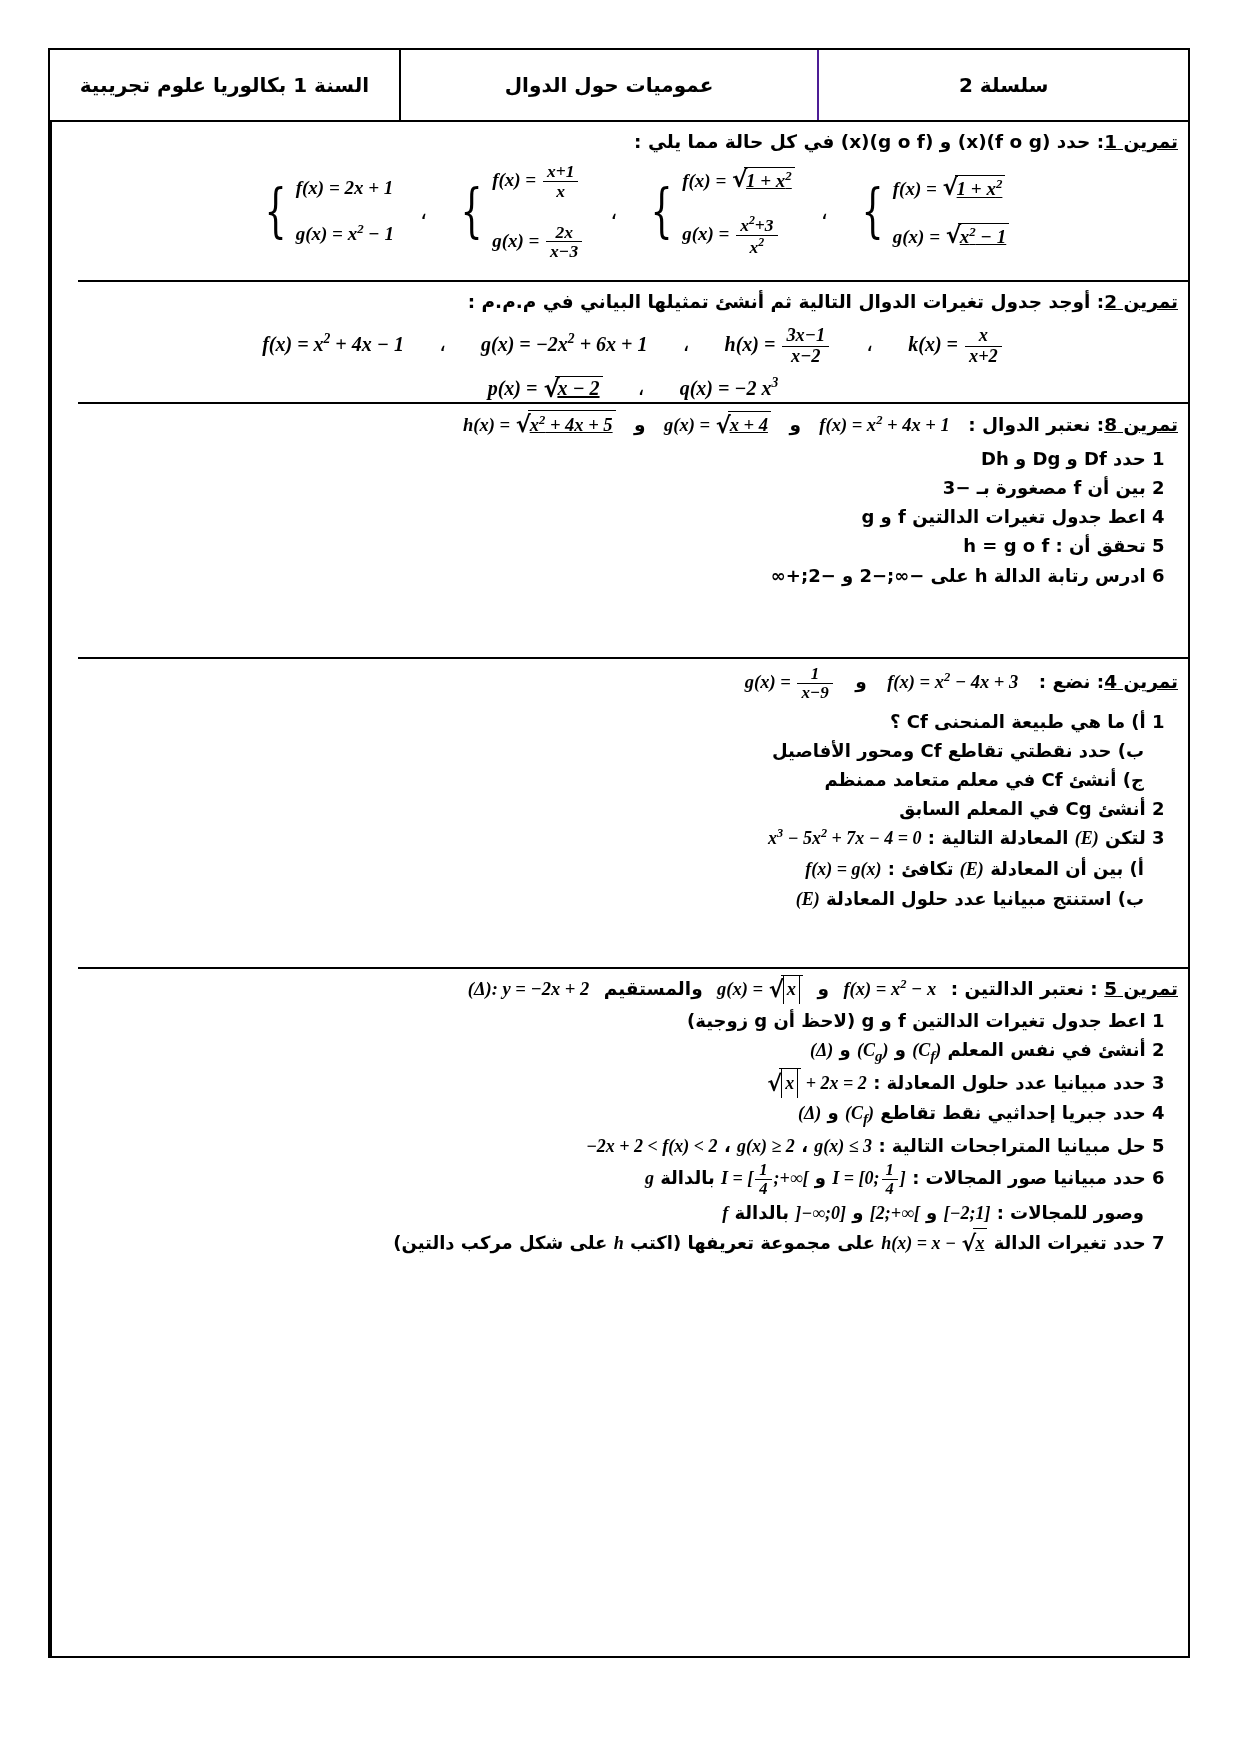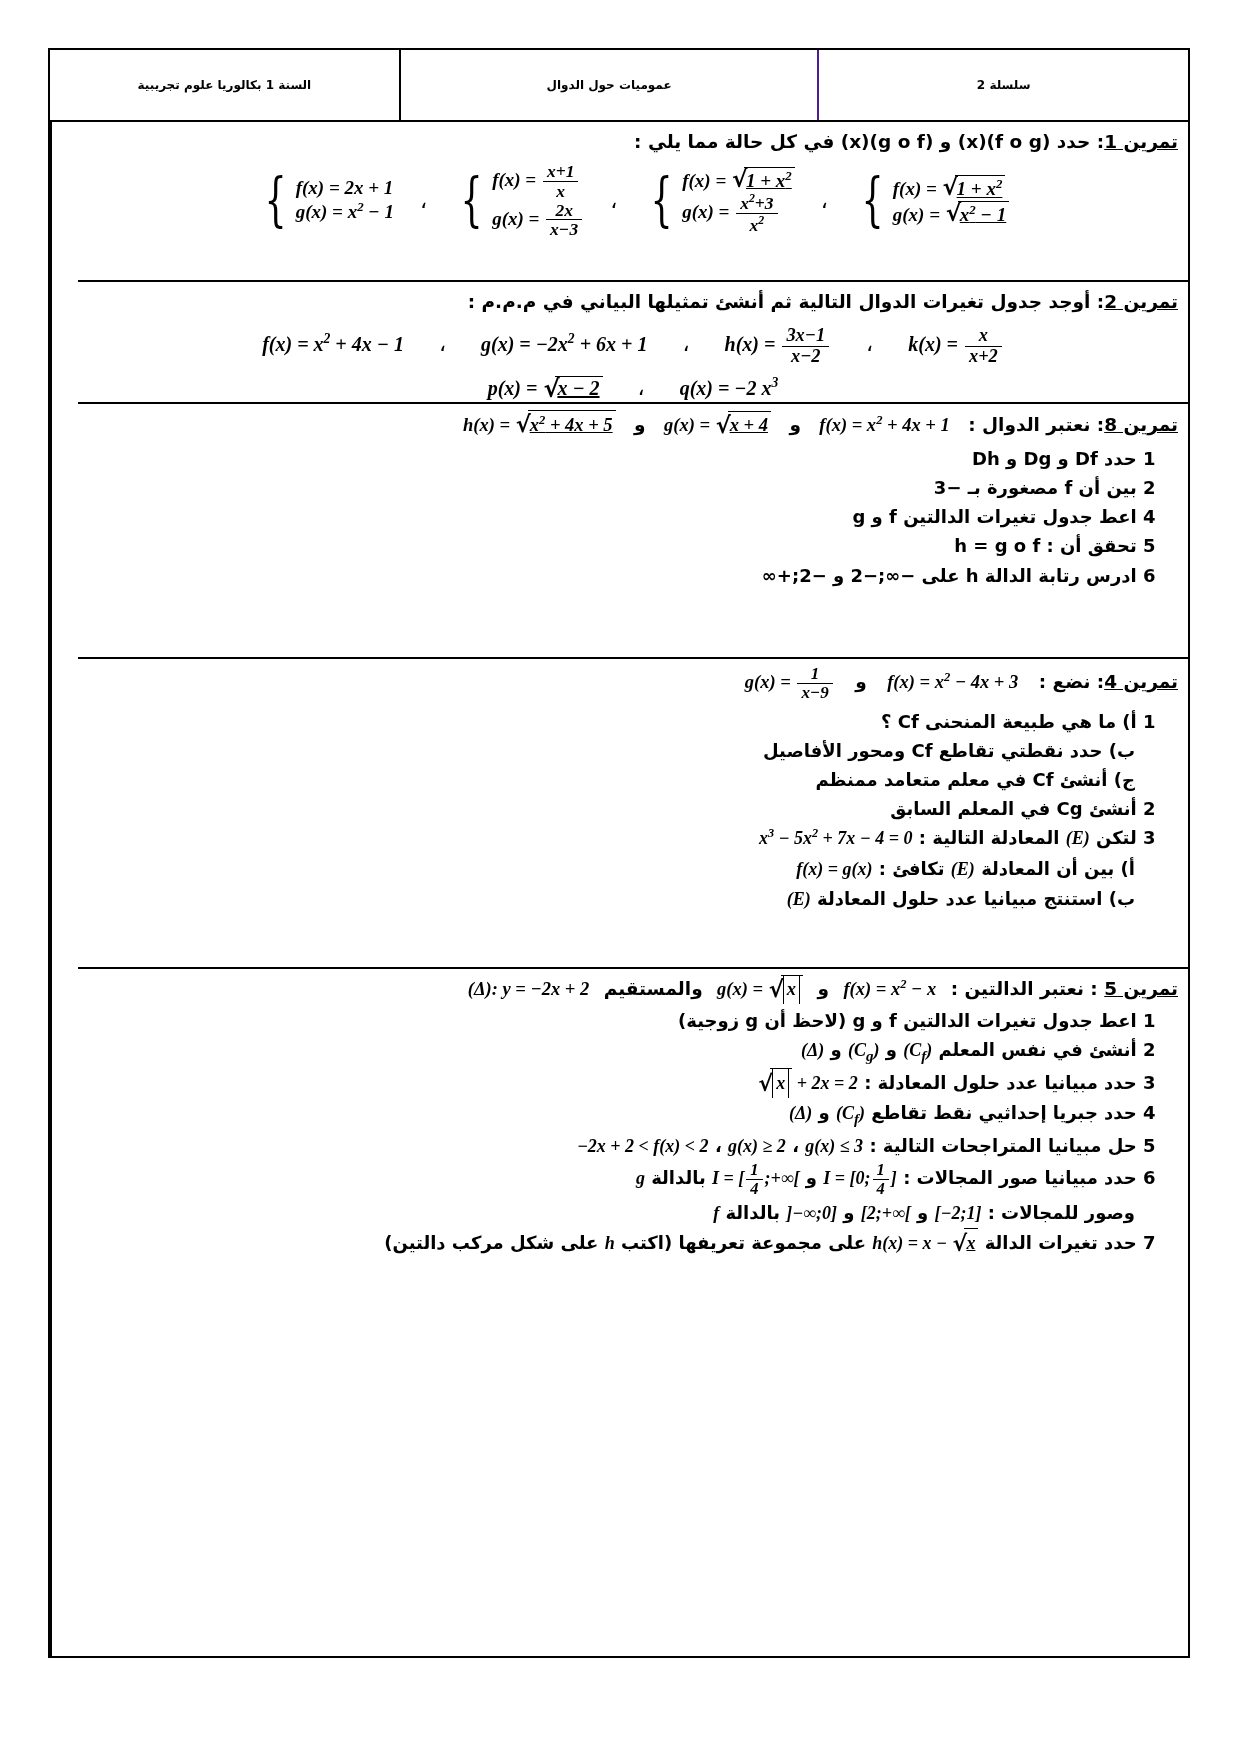--- a/index.html
+++ b/index.html
@@ -41,21 +41,21 @@
     flex-direction: row;
     box-sizing: border-box;
     border-bottom: 2px solid #000;
   }
   .hdr-cell {
     box-sizing: border-box;
     display: flex;
     align-items: center;
     justify-content: center;
     font-weight: bold;
-    font-size: 12px;
+    font-size: 20px;
     font-family: "DejaVu Sans", sans-serif;
     text-align: center;
     padding: 2px 12px;
   }
   .hdr-c1 { width: 372px; border-left: 2px solid #4c1d95; }
   .hdr-c2 { width: 420px; border-left: 2px solid #000; }
   .hdr-c3 { width: 350px; }
 
   
   .strip {
@@ -151,21 +151,21 @@
     font-size: 58px;
     line-height: 0.8;
     font-family: "DejaVu Serif", serif;
     font-weight: normal;
     margin-right: 2px;
     transform: scaleX(0.6);
   }
   .system .rows {
     display: flex;
     flex-direction: column;
-    gap: 0;
+    gap: 22px;
     font-size: 19px;
   }
   .eqrow { white-space: nowrap; }
 
   .row-center {
     display: flex;
     flex-direction: row-reverse;
     justify-content: center;
     align-items: center;
     gap: 0px;
@@ -180,21 +180,21 @@
     text-align: center;
     font-size: 20px;
     margin: 6px 0;
     direction: rtl;
   }
   .eq-line .math { margin: 0 10px; }
 
   
   ol.items {
     list-style: none;
-    margin: 17px;
+    margin: 8px;
     padding: 0;
     direction: rtl;
   }
   ol.items li {
     font-family: "DejaVu Sans", sans-serif;
     font-weight: bold;
     font-size: 18px;
     line-height: 1.62;
     text-align: right;
     white-space: nowrap;

